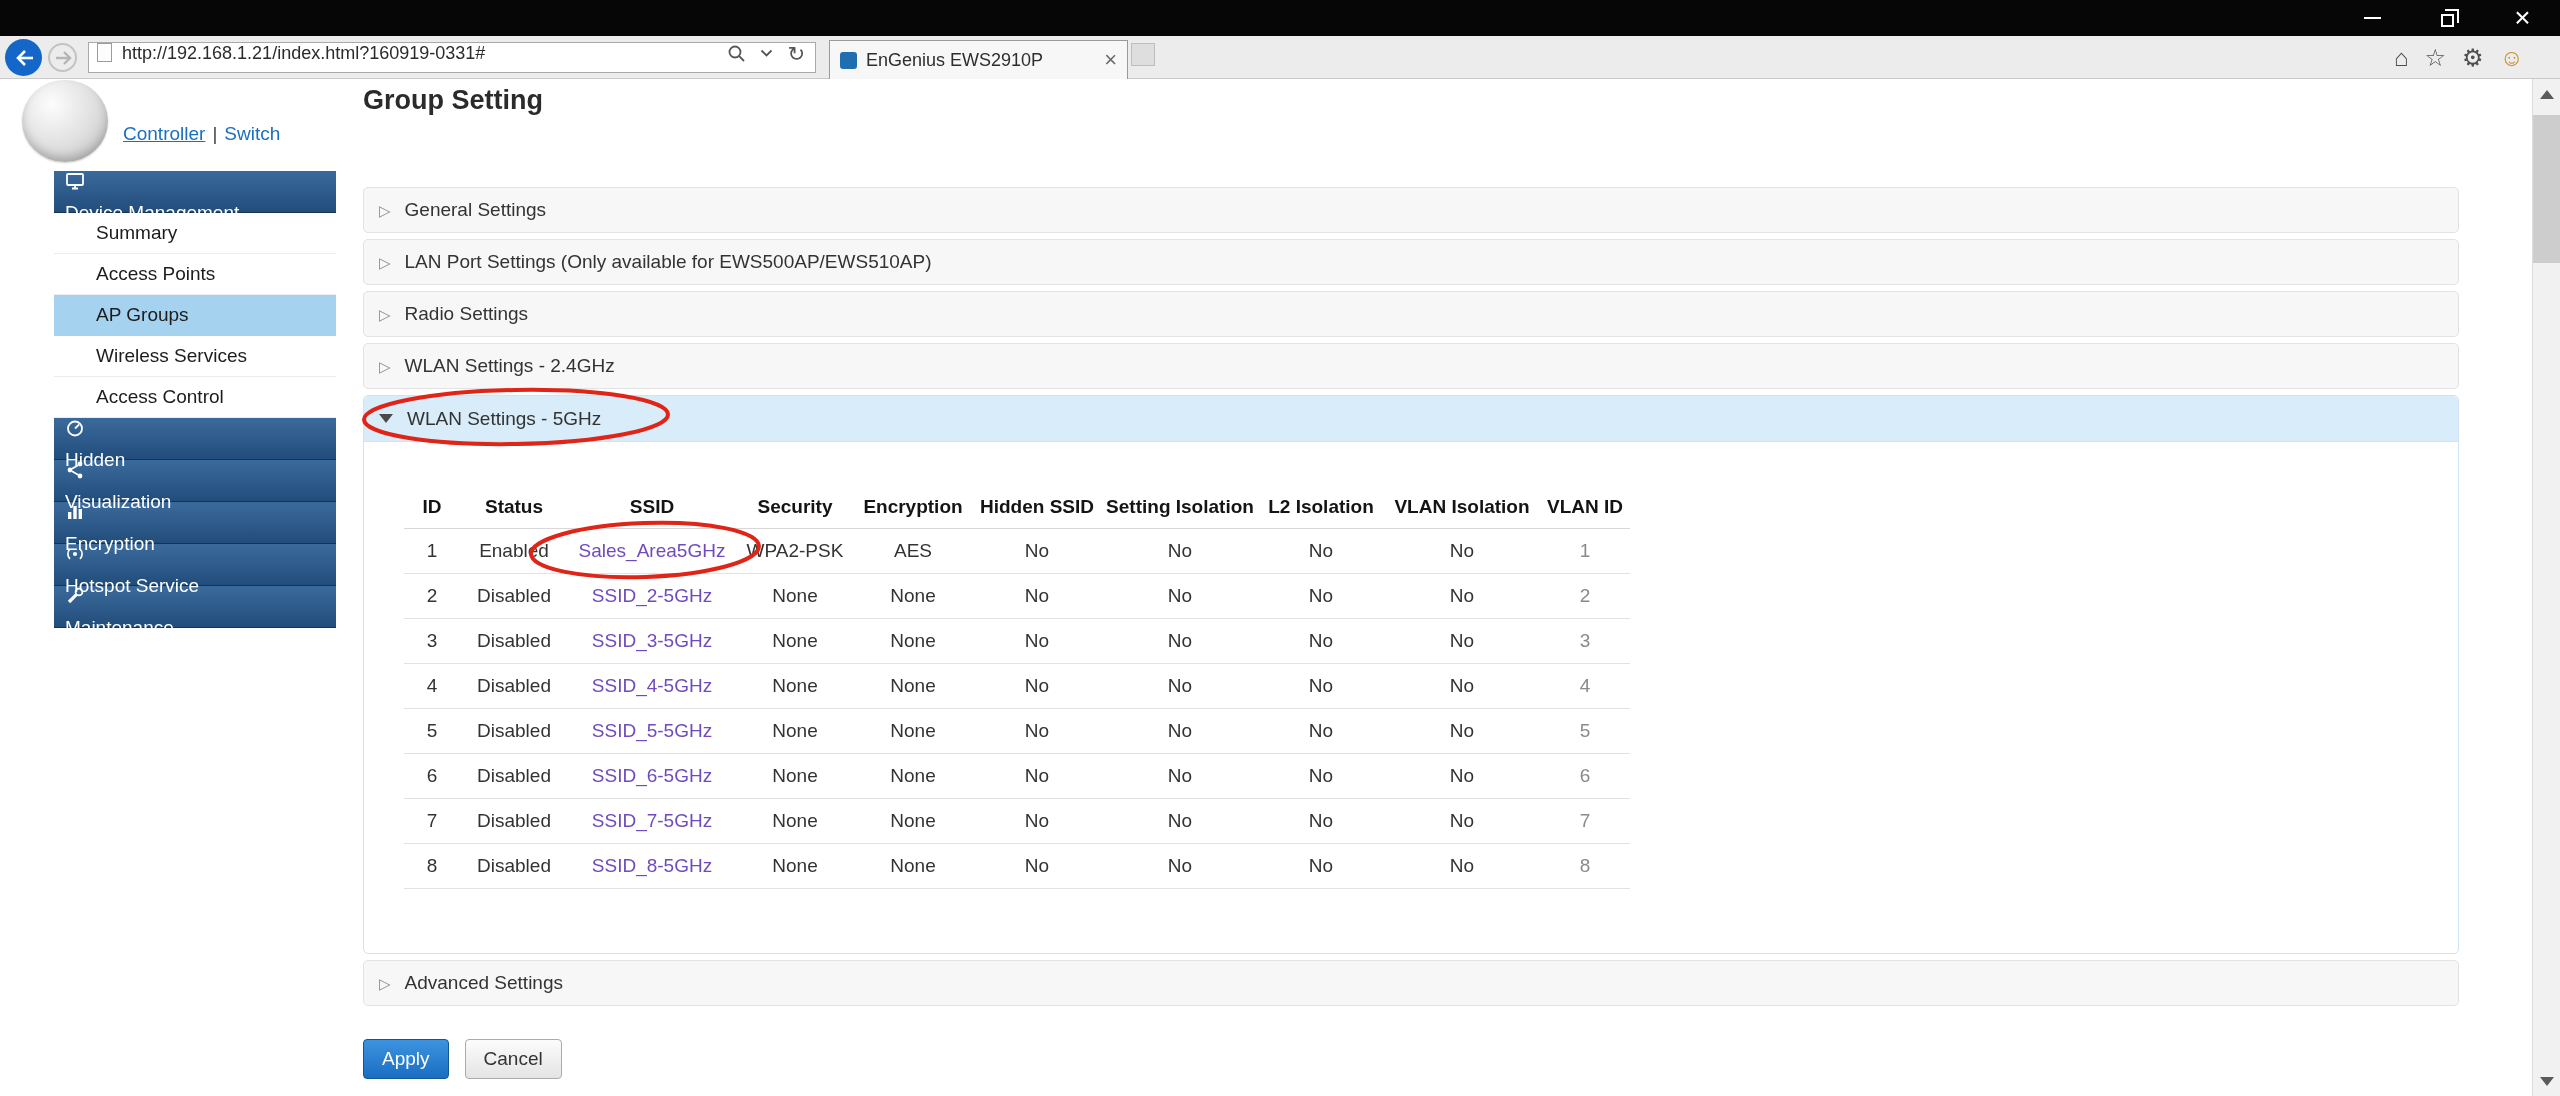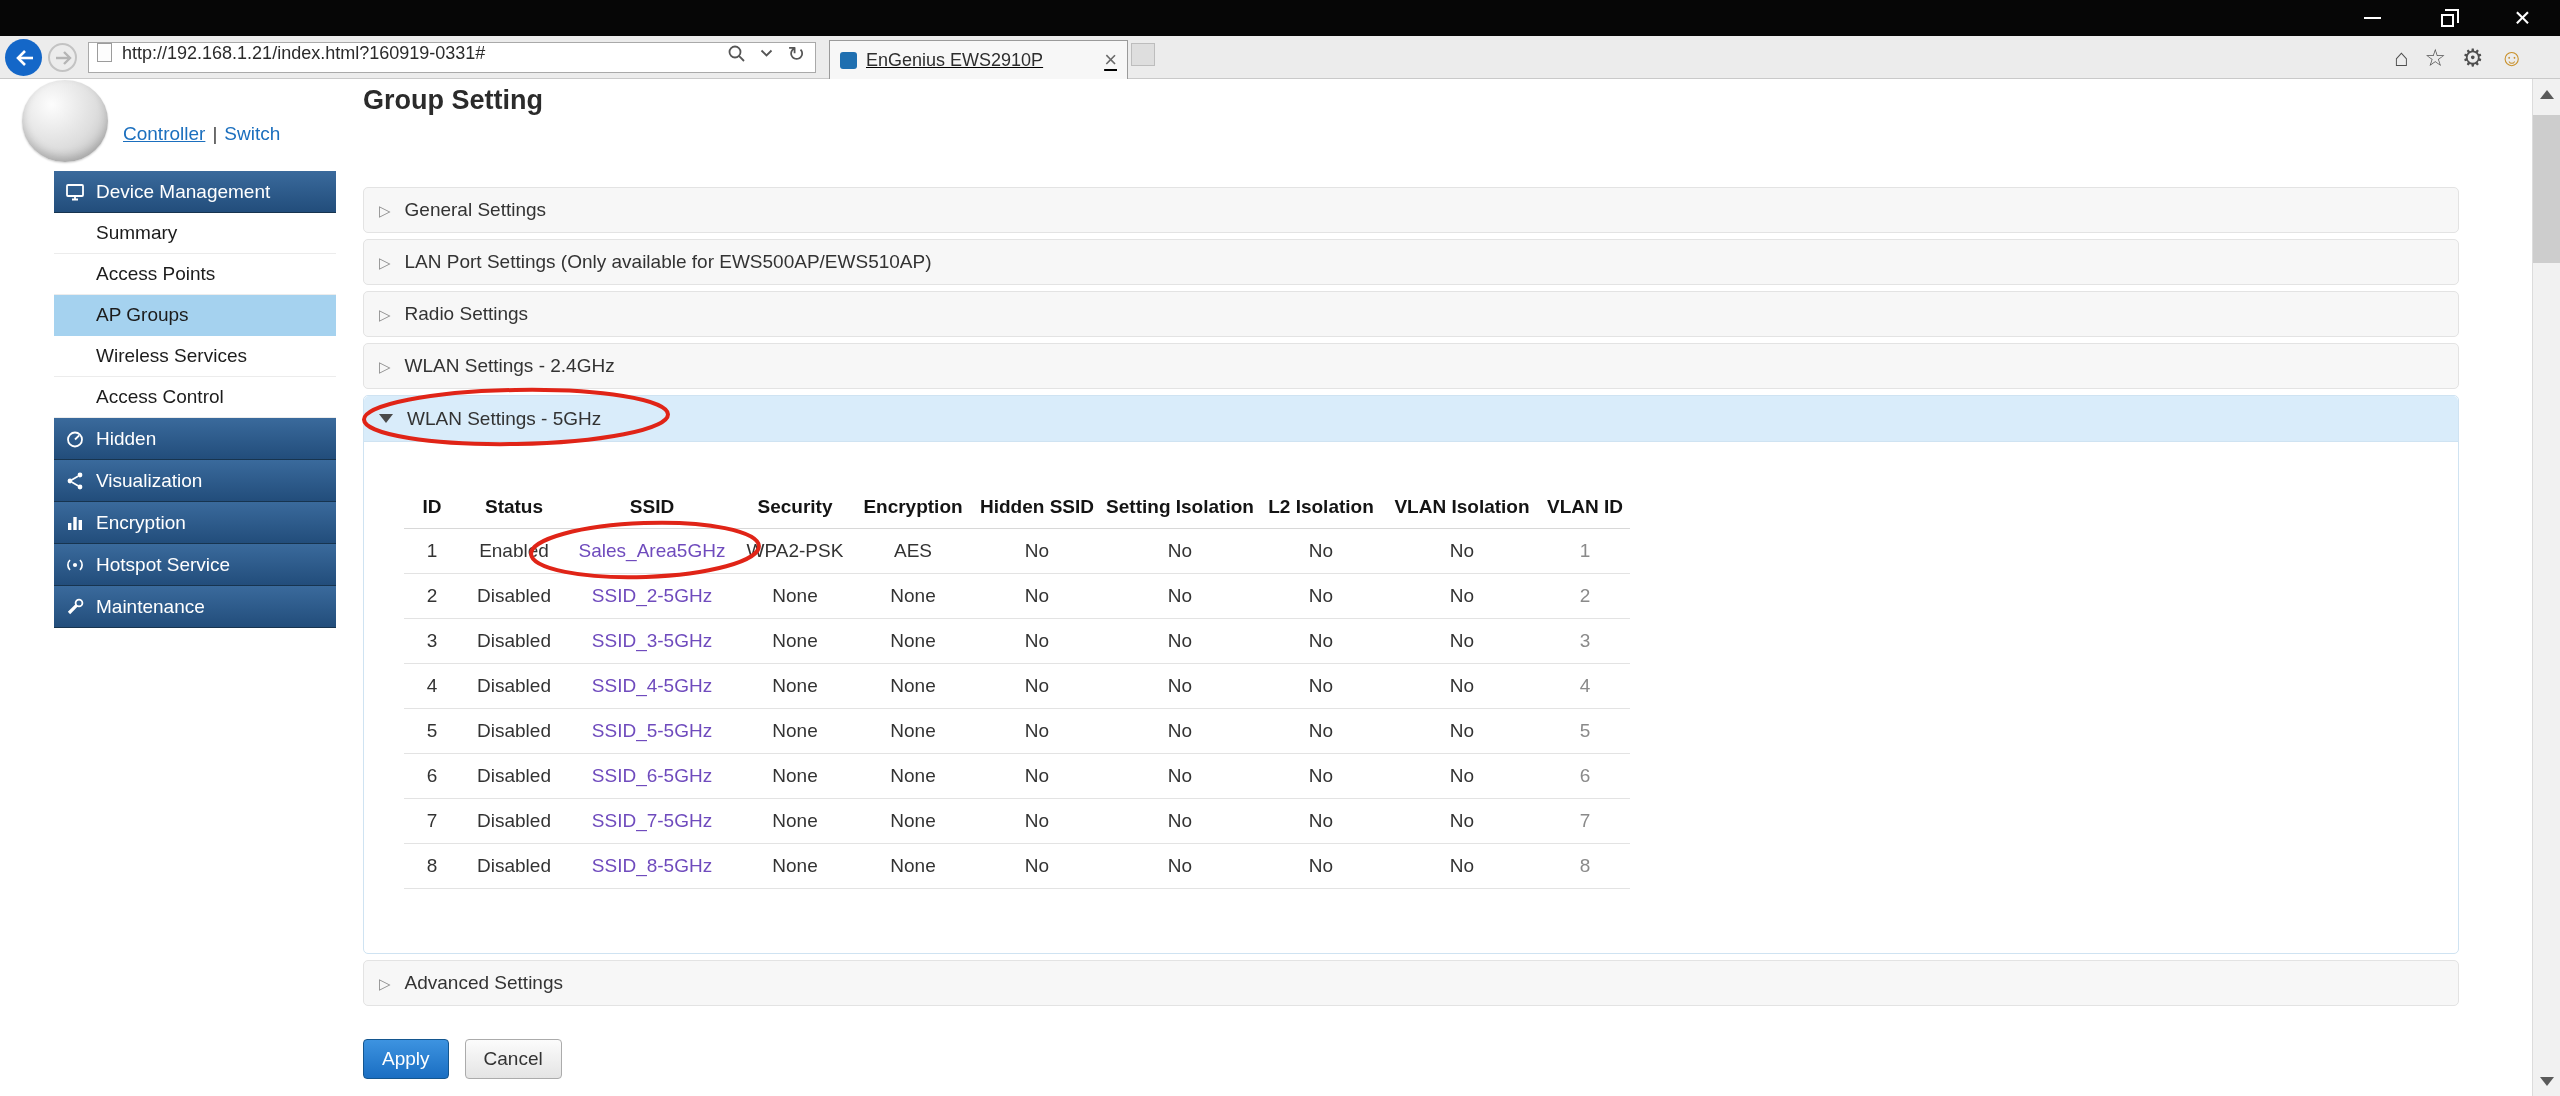--- a/index.html
+++ b/index.html
@@ -17,21 +17,21 @@
 
   
   .toolbar { position:absolute; top:36px; left:0; width:100%; height:43px; background:#ececec; border-bottom:1px solid #c9c9c9; z-index:20; }
   .nav-back { position:absolute; left:5px; top:3px; width:37px; height:37px; border-radius:50%; background:#1467c8; display:flex; align-items:center; justify-content:center; }
   .nav-fwd { position:absolute; left:48px; top:7px; width:29px; height:29px; border-radius:50%; border:2px solid #c3c3c3; display:flex; align-items:center; justify-content:center; background:#ececec; }
   .addressbar { position:absolute; left:88px; top:6px; width:728px; height:31px; background:#fff; border:1px solid #a9a9a9; display:flex; align-items:flex-start; padding:0 10px 0 8px; }
   .page-ic { width:15px; height:19px; border:1px solid #9c9c9c; background:#fdfdfd; margin-right:10px; flex:0 0 auto; }
   .url { font-size:18px; color:#2b2b2b; flex:1 1 auto; white-space:nowrap; overflow:hidden; }
   .addr-icons { display:flex; align-items:center; gap:14px; color:#555; flex:0 0 auto; }
   .refresh-glyph { font-size:21px; color:#555; line-height:1; }
-  .tab { position:absolute; left:829px; top:4px; width:299px; height:39px; background:#f7f7f7; border:1px solid #9a9a9a; border-bottom:none; display:flex; align-items:center; gap:9px; padding:0 10px;text-decoration:underline; }
+  .tab { position:absolute; left:829px; top:4px; width:299px; height:39px; background:#f7f7f7; border:1px solid #9a9a9a; border-bottom:none; display:flex; align-items:center; gap:9px; padding:0 10px; }
   .favicon { width:17px; height:17px; border-radius:3px; background:#1f6fb0; flex:0 0 auto; }
   .tab-title { font-size:18px; color:#2e2e2e; flex:1 1 auto; white-space:nowrap; overflow:hidden; }
   .tab-close { font-size:22px; color:#6a6a6a; line-height:1; flex:0 0 auto; }
   .tab-stub { position:absolute; left:1131px; top:7px; width:24px; height:23px; background:#dedede; border:1px solid #bdbdbd; }
   .toolbar-right { position:absolute; right:36px; top:0; height:43px; display:flex; align-items:center; gap:16px; color:#4f4f4f; }
   .tr-icon { font-size:24px; line-height:1; }
   .smiley { color:#c9912c; }
 
   
   .scrollbar { position:absolute; top:79px; right:0; width:28px; height:calc(100% - 79px); background:#f1f1f1; border-left:1px solid #dcdcdc; z-index:25; }
@@ -49,21 +49,21 @@
   .logo { position:absolute; left:22px; top:1px; width:86px; height:82px; border-radius:50%;
           background: radial-gradient(circle at 35% 30%, #fdfdfd, #dedede 55%, #b9b9b9 95%);
           box-shadow: inset 0 -5px 9px rgba(0,0,0,0.18), 0 1px 2px rgba(0,0,0,0.2); }
   .brand-links { position:absolute; left:123px; top:44px; font-size:19px; white-space:nowrap; }
   .brand-links .lnk { color:#1b6fbe; cursor:pointer; }
   .brand-links .lnk.active { text-decoration:underline; }
   .brand-links .sep { color:#444; margin:0 7px; }
 
   .menu { position:absolute; left:54px; top:92px; width:282px; }
   .menu-header { height:42px; background:linear-gradient(#3a6a9c,#224d7b); border-bottom:1px solid #17344f;
-                 display:flex; align-items:center; gap:11px; padding-left:11px; color:#fff; font-size:19px; }
+                 display:flex; align-items:flex-start; gap:11px; padding-left:11px; color:#fff; font-size:19px;flex-direction:column; }
   .menu-header svg { flex:0 0 auto; }
   .menu-item { height:41px; background:#fff; display:flex; align-items:center; padding-left:42px;
                font-size:19px; color:#1c1c1c; border-bottom:1px solid #ececec; cursor:pointer; }
   .menu-item.selected { background:#a5d2ef; border-bottom-color:#a5d2ef; }
 
   
   .page-title { position:absolute; left:363px; top:6px; font-size:27px; font-weight:bold; color:#2b2b2b; }
   .acc-stack { position:absolute; left:363px; top:108px; width:2096px; }
   .acc { height:46px; background:#f7f7f7; border:1px solid #e3e3e3; border-radius:5px; margin-bottom:6px;
          display:flex; align-items:center; gap:14px; padding-left:15px; font-size:19px; color:#333; cursor:pointer; }

